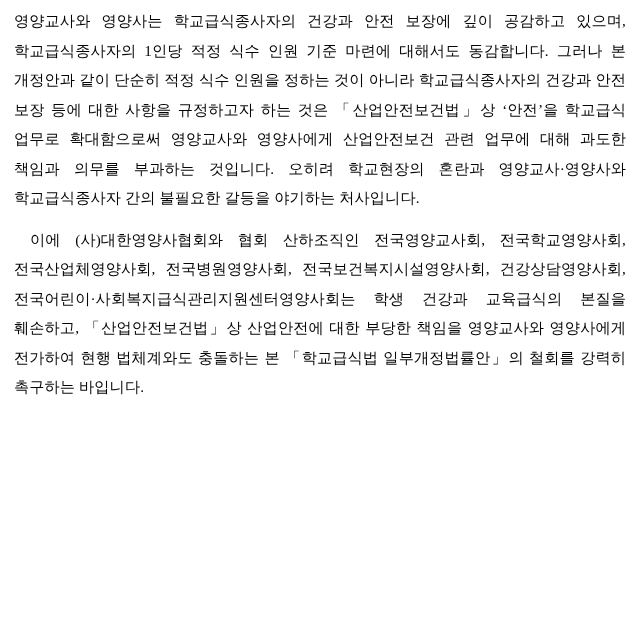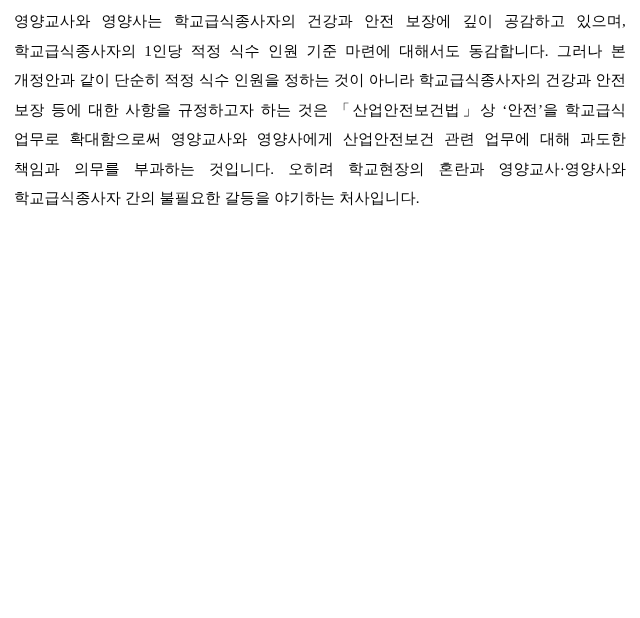--- a/index.html
+++ b/index.html
@@ -36,13 +36,14 @@
   }
   .para:last-child {
     margin-bottom: 0;
   }
 </style>
 </head>
 <body>
 
 <div class="page">
   <p class="para">영양교사와 영양사는 학교급식종사자의 건강과 안전 보장에 깊이 공감하고 있으며, 학교급식종사자의 1인당 적정 식수 인원 기준 마련에 대해서도 동감합니다. 그러나 본 개정안과 같이 단순히 적정 식수 인원을 정하는 것이 아니라 학교급식종사자의 건강과 안전 보장 등에 대한 사항을 규정하고자 하는 것은 「산업안전보건법」상 ‘안전’을 학교급식 업무로 확대함으로써 영양교사와 영양사에게 산업안전보건 관련 업무에 대해 과도한 책임과 의무를 부과하는 것입니다. 오히려 학교현장의 혼란과 영양교사·영양사와 학교급식종사자 간의 불필요한 갈등을 야기하는 처사입니다.</p>
+  <p class="para indent">이에 (사)대한영양사협회와 협회 산하조직인 전국영양교사회, 전국학교영양사회, 전국산업체영양사회, 전국병원영양사회, 전국보건복지시설영양사회, 건강상담영양사회, 전국어린이·사회복지급식관리지원센터영양사회는 학생 건강과 교육급식의 본질을 훼손하고, 「산업안전보건법」상 산업안전에 대한 부당한 책임을 영양교사와 영양사에게 전가하여 현행 법체계와도 충돌하는 본 「학교급식법 일부개정법률안」의 철회를 강력히 촉구하는 바입니다.</p>
 </div>
 
 </body></html>

